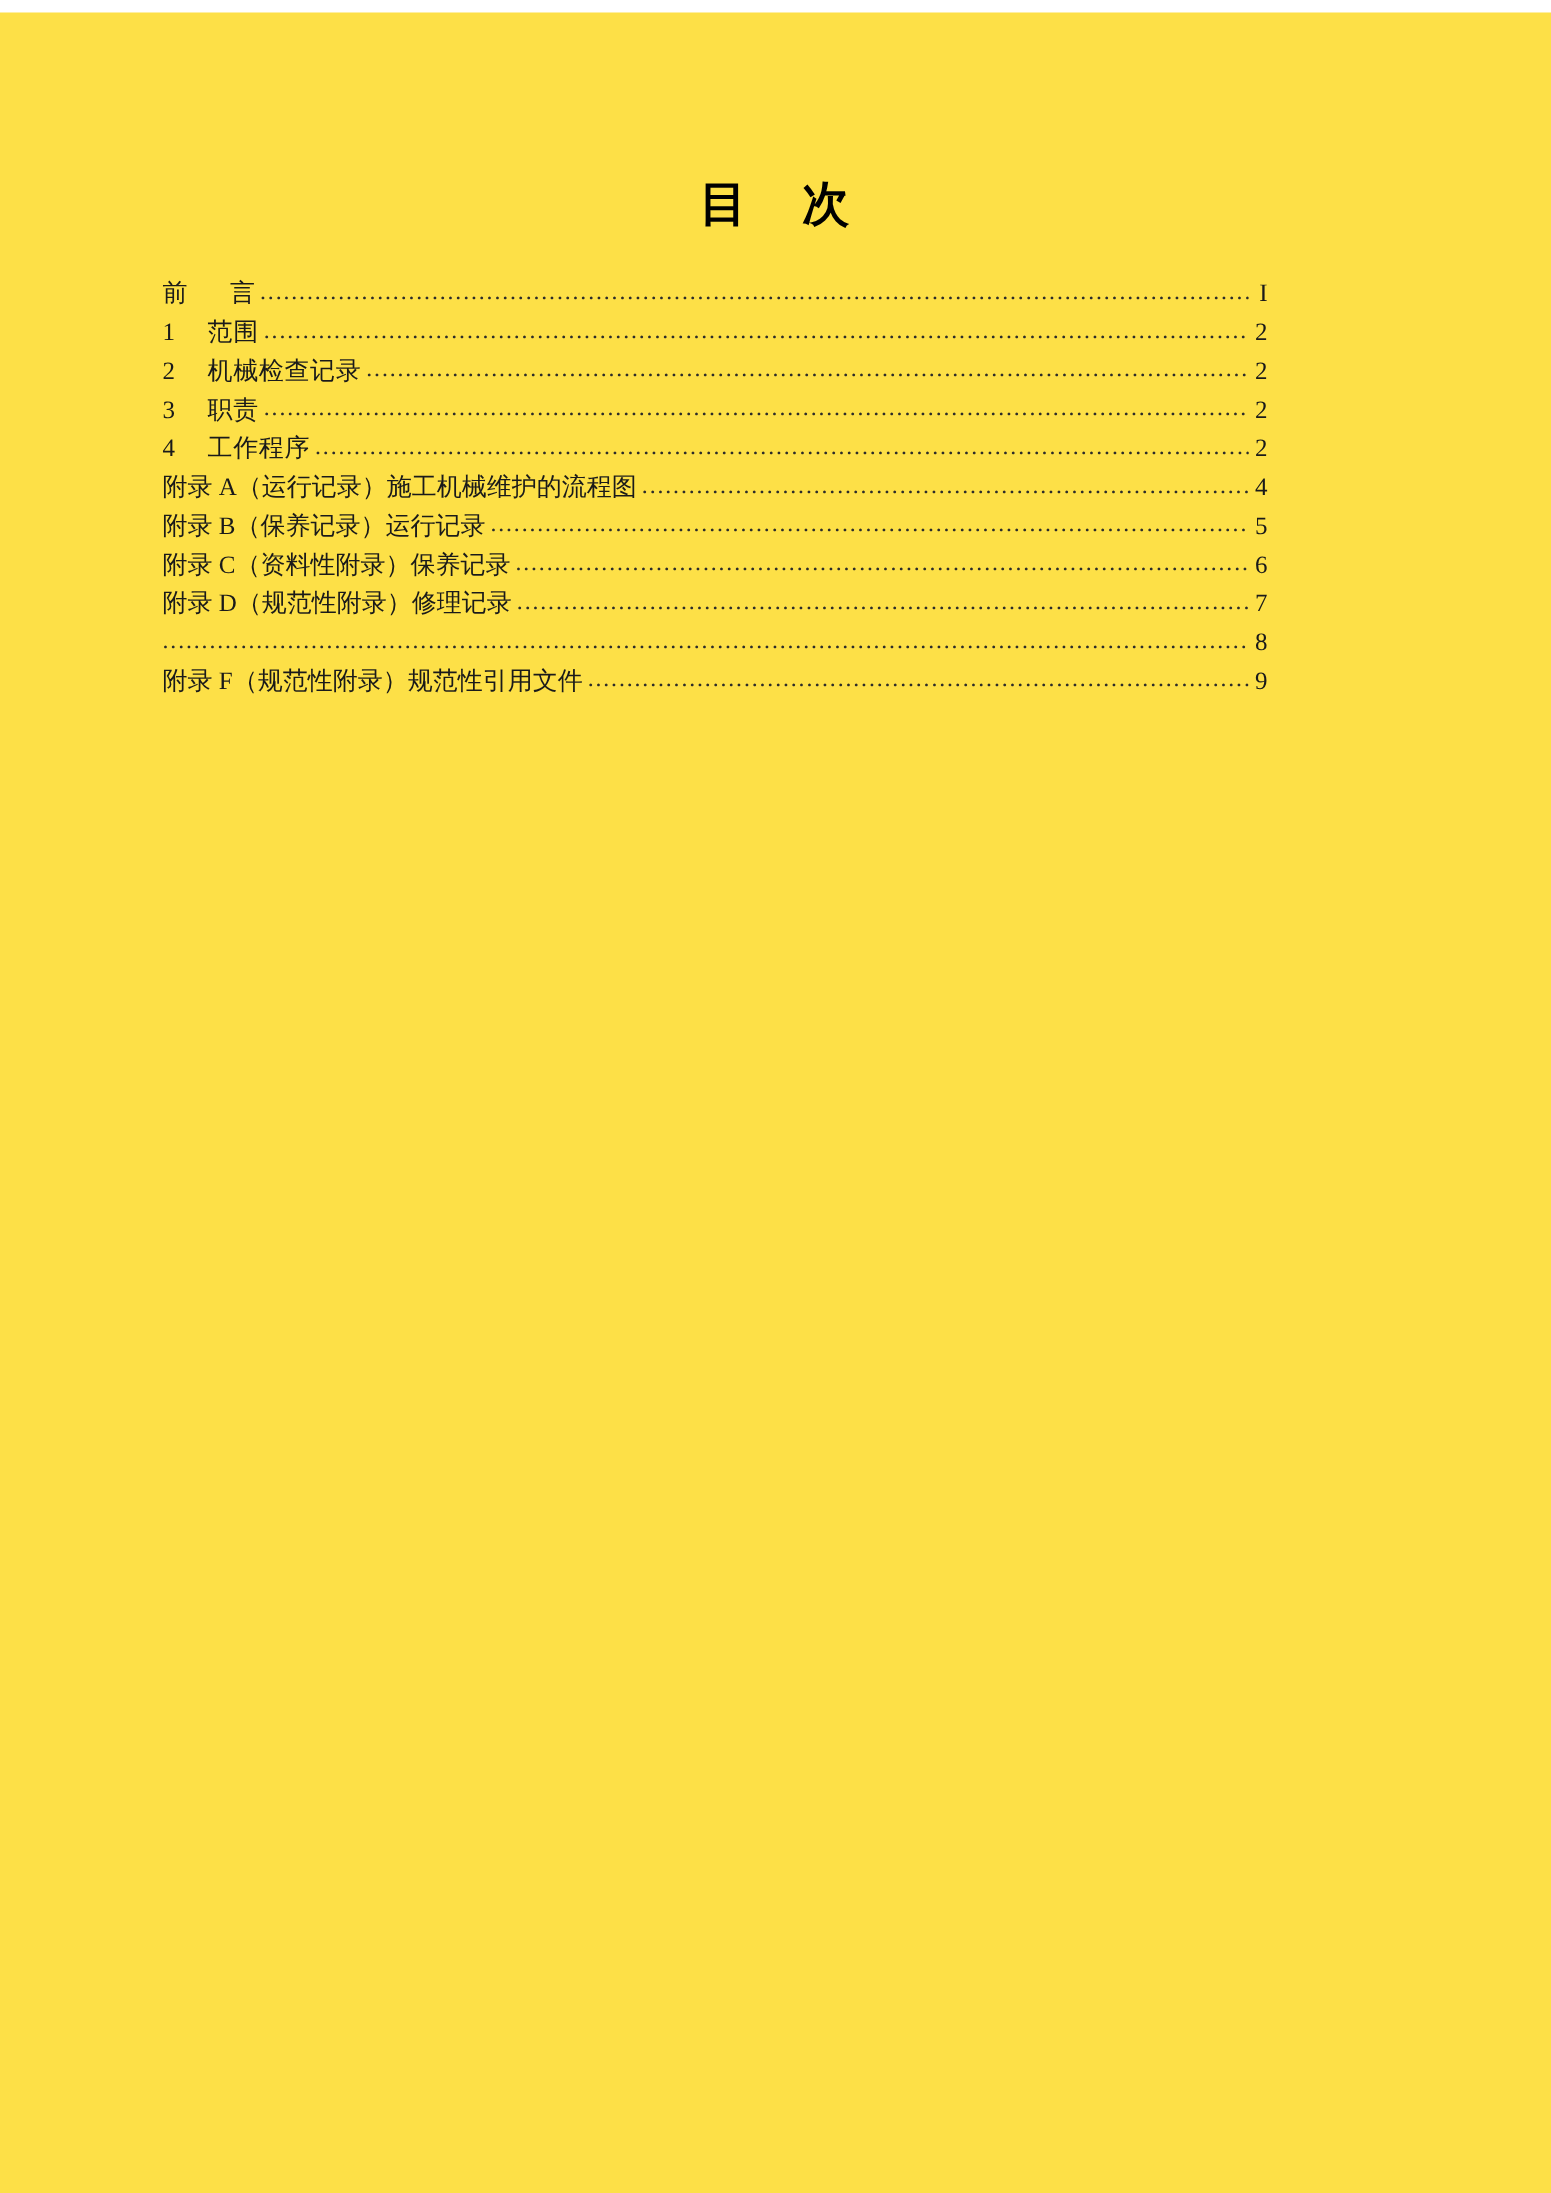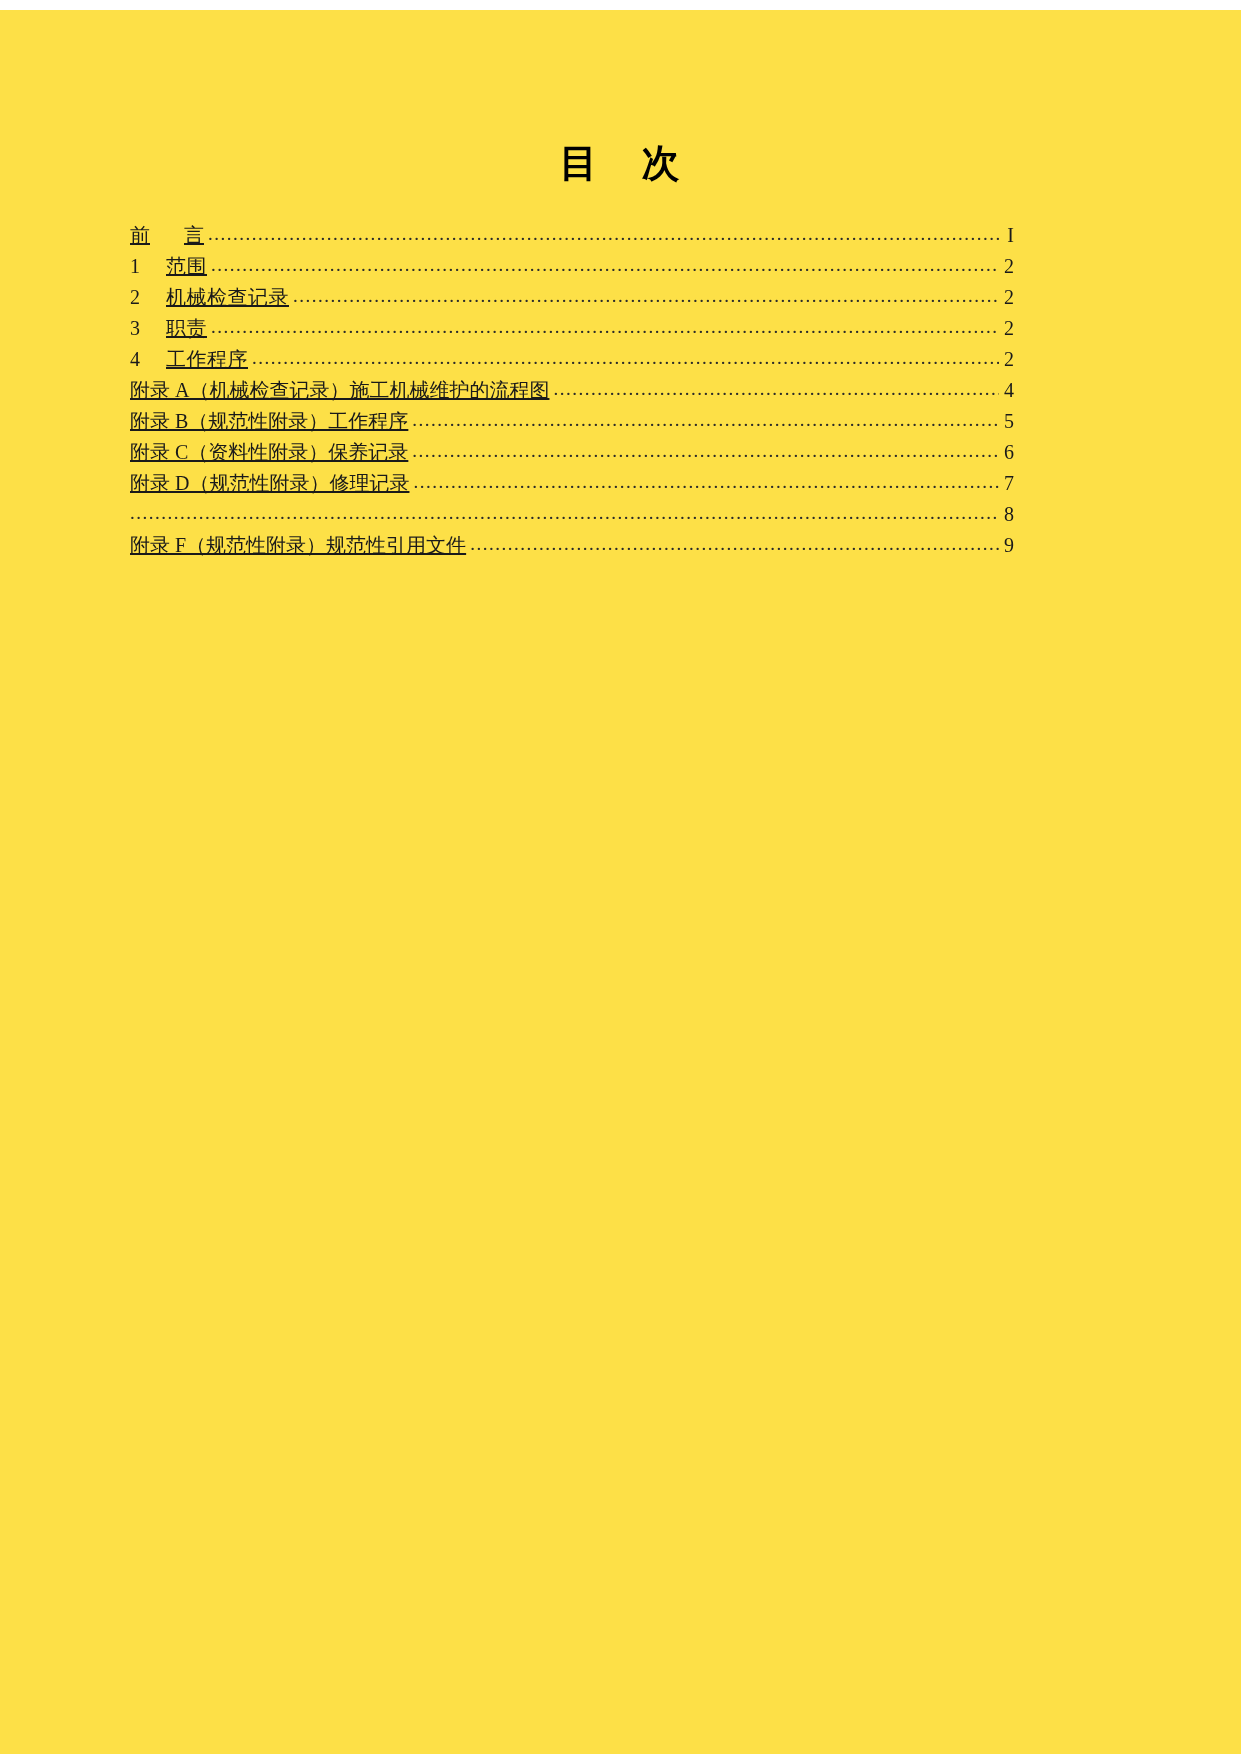--- a/index.html
+++ b/index.html
@@ -46,21 +46,20 @@
     width: 100%;
     font-size: 20px;
     line-height: 1.0;
     height: 31px;
     white-space: nowrap;
     color: #1a1a1a;
   }
   .toc-entry .label {
     flex: 0 0 auto;
     padding-right: 4px;
-    text-decoration: underline;
   }
   .toc-entry .num-col {
     flex: 0 0 auto;
     display: inline-block;
     min-width: 36px;
   }
   .toc-entry .dots {
     flex: 1 1 auto;
     overflow: hidden;
     white-space: nowrap;
@@ -127,27 +126,27 @@
     </div>
 
     <div class="toc-entry numbered">
       <span class="num-col">4</span>
       <span class="label">工作程序</span>
       <span class="dots">......................................................................................................................................................................</span>
       <span class="page-no">2</span>
     </div>
 
     <div class="toc-entry">
-      <span class="label">附录 A（机械检查记录）施工机械维护的流程图</span>
+      <span class="label">附录 A（运行记录）施工机械维护的流程图</span>
       <span class="dots">......................................................................................................................................................................</span>
       <span class="page-no">4</span>
     </div>
 
     <div class="toc-entry">
-      <span class="label">附录 B（规范性附录）工作程序</span>
+      <span class="label">附录 B（保养记录）运行记录</span>
       <span class="dots">......................................................................................................................................................................</span>
       <span class="page-no">5</span>
     </div>
 
     <div class="toc-entry">
       <span class="label">附录 C（资料性附录）保养记录</span>
       <span class="dots">......................................................................................................................................................................</span>
       <span class="page-no">6</span>
     </div>
 

